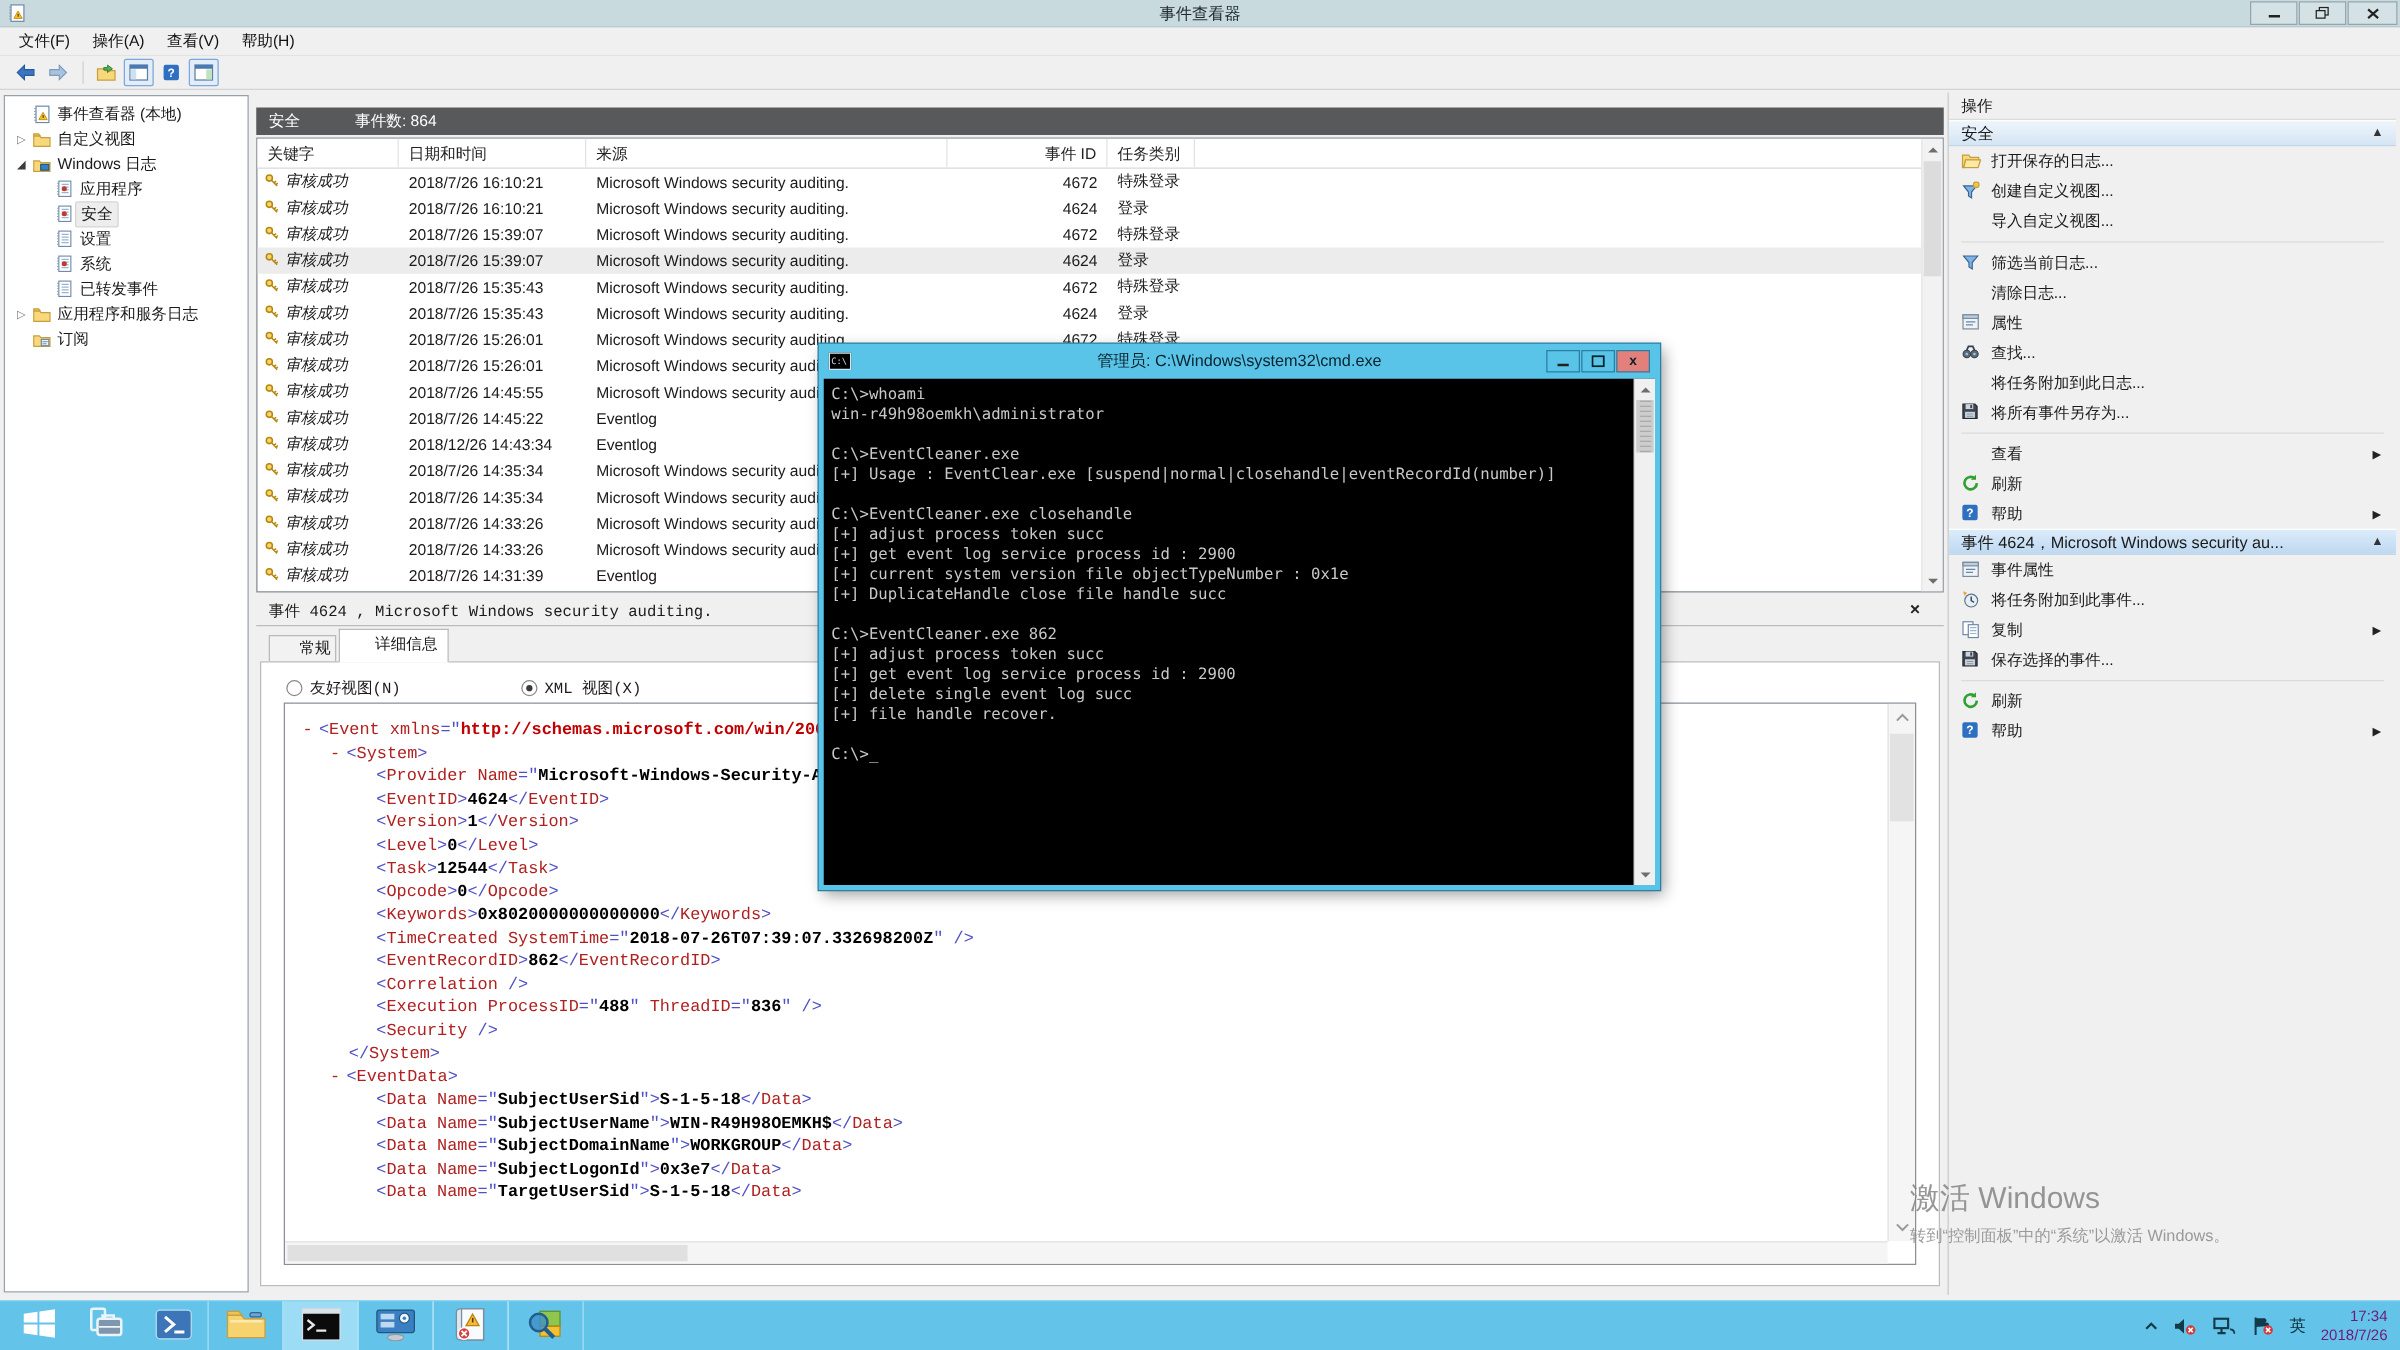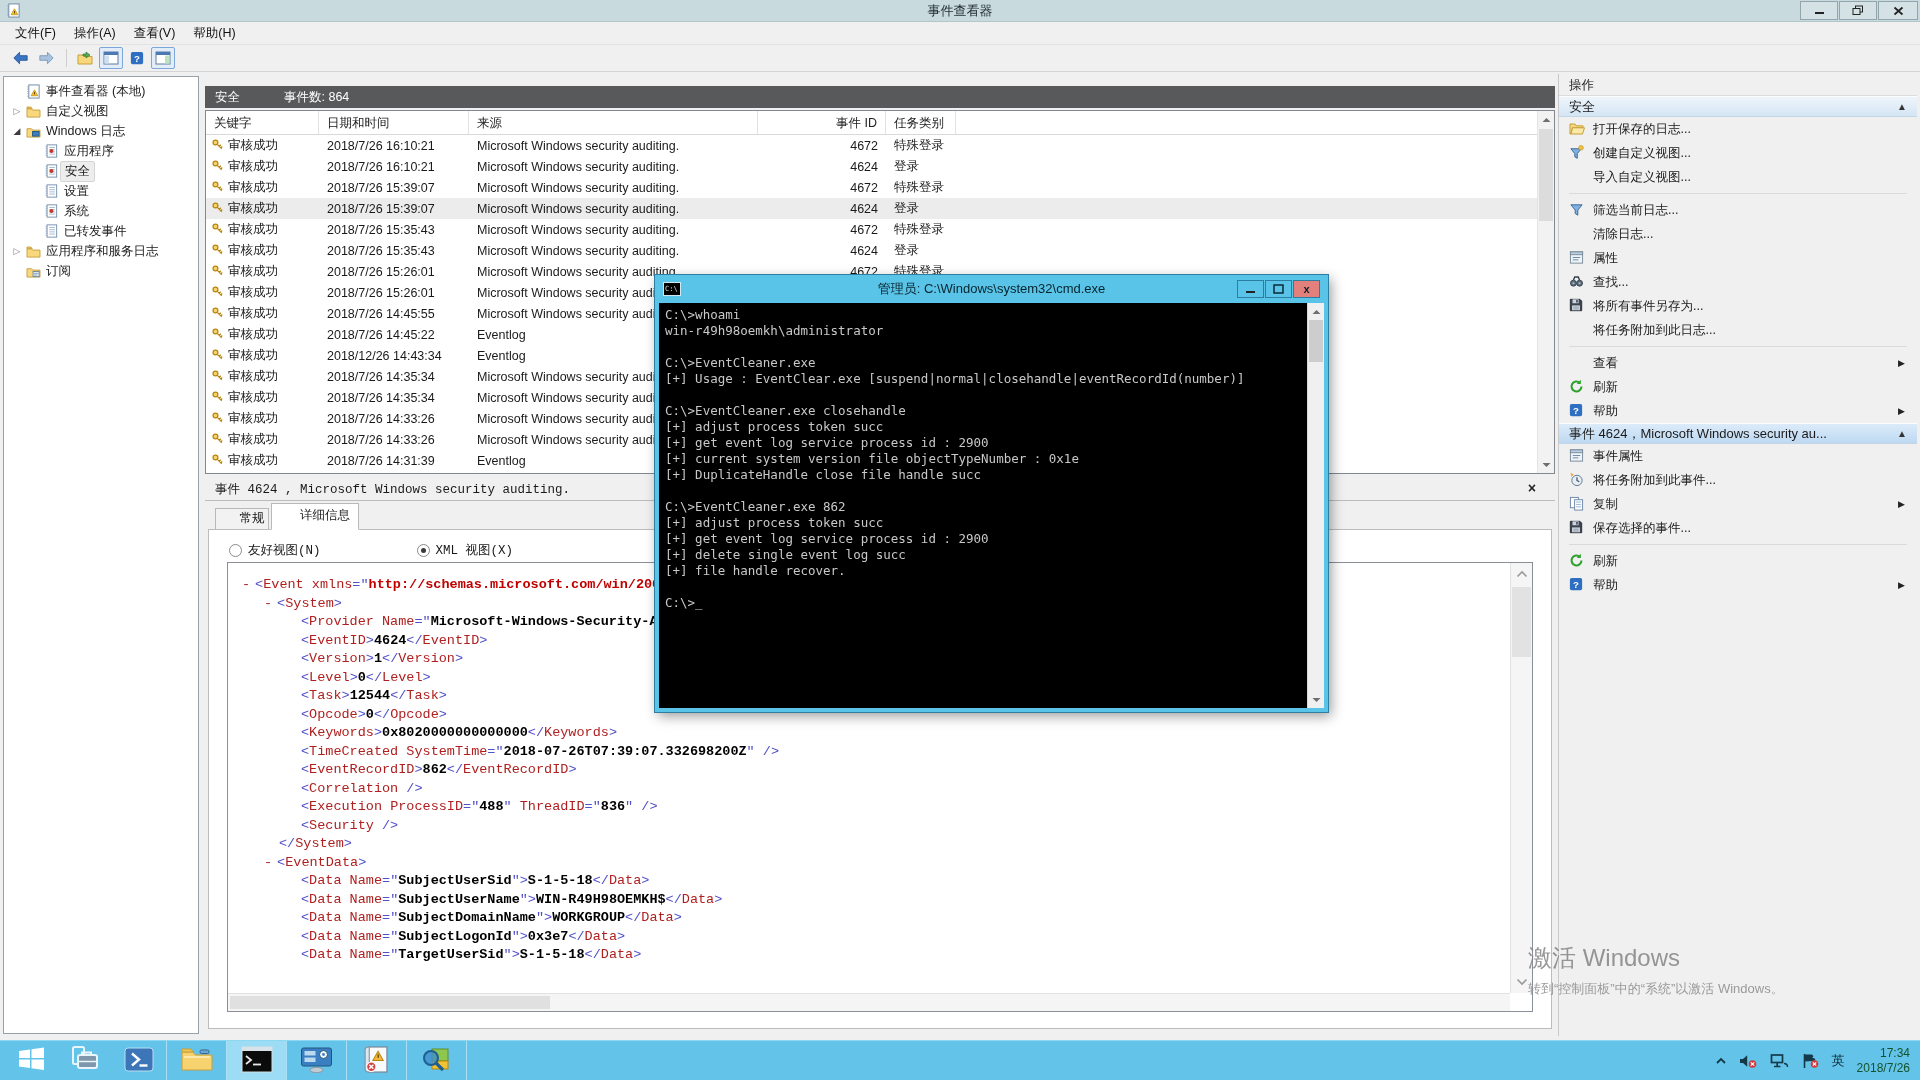--- a/index.html
+++ b/index.html
@@ -32,21 +32,21 @@
   #darkbar .logname{font-size:12.5px;}
   #darkbar .count{margin-left:44px;font-size:12.5px;}
   #listbox{position:absolute;left:205px;top:110px;width:1350px;height:364px;background:#fff;border:1px solid #828790;}
   #colheader{position:absolute;left:0;top:0;right:17px;height:24px;background:#fff;border-bottom:1px solid #d9d9d9;display:flex;}
   .hcell{border-right:1px solid #e3e3e3;padding:4px 8px 0 8px;font-size:12.5px;color:#222;overflow:hidden;white-space:nowrap;}
   .hc0{width:113px;} .hc1{width:150px;} .hc2{width:289px;} .hc3{width:128px;text-align:right;} .hc4{width:70px;} .hc5{flex:1;border-right:none;}
   #rows{position:absolute;left:0;top:24px;right:17px;bottom:0;overflow:hidden;}
   .lv-row{height:21px;display:flex;align-items:center;white-space:nowrap;}
   .lv-row.sel{background:#ececec;}
   .c0{width:113px;display:flex;align-items:center;padding-left:5px;}
-  .c0 .klbl{padding-left:4px;} .c1{width:150px;padding-left:8px;} .c2{width:289px;padding-left:8px;overflow:hidden;}
+  .c0 .klbl{padding-left:4px;font-style:italic;} .c1{width:150px;padding-left:8px;} .c2{width:289px;padding-left:8px;overflow:hidden;}
   .c3{width:128px;text-align:right;padding-right:8px;} .c4{width:70px;padding-left:8px;}
   .vscroll{position:absolute;right:0;top:0;bottom:0;width:17px;background:#f2f2f2;border-left:1px solid #e4e4e4;}
   .sarrow{position:absolute;left:0;width:100%;height:17px;display:flex;align-items:center;justify-content:center;}
   .sarrow.up{top:0;} .sarrow.down{bottom:0;}
   .sthumb{position:absolute;left:1px;right:1px;background:#dcdcdc;}
   
   #detail{position:absolute;left:205px;top:478px;width:1350px;height:554px;background:#f0f0f0;font-family:Liberation Mono, monospace;}
   #detail-header{position:absolute;left:0;top:0;right:0;height:23px;border-bottom:1px solid #bcbcbc;display:flex;align-items:center;padding-left:10px;font-size:12.5px;}
   #detail-close{position:absolute;right:14px;top:2px;width:18px;height:18px;display:flex;align-items:center;justify-content:center;font-size:14px;font-weight:bold;color:#222;}
   #tabs{position:absolute;left:0;top:24px;right:0;height:28px;}
@@ -98,21 +98,21 @@
   #watermark .l2{font-size:13px;color:#8b8b8b;opacity:.85;margin-top:6px;}
   
   #taskbar{position:absolute;left:0;top:1040px;width:1920px;height:40px;background:#64c3e8;border-top:1px solid #8ed7f2;display:flex;align-items:center;}
   .tb-app{height:40px;display:flex;align-items:center;justify-content:center;}
   .tb-app.plain{width:54px;}
   .tb-app.boxed{width:61px;border-left:1px solid #a9e0f5;border-right:1px solid #a9e0f5;margin-right:-1px;}
   .tb-app.active{background:#9ddcf5;}
   #tray{position:absolute;right:0;top:0;height:40px;display:flex;align-items:center;gap:12px;padding-right:10px;}
   .tray-ico{display:flex;align-items:center;justify-content:center;}
   #tray-lang{font-size:13px;color:#0c2d3a;}
-  #tray-clock{text-align:right;font-size:12px;color:#14532d;line-height:15px;}
+  #tray-clock{text-align:right;font-size:12px;color:#701a75;line-height:15px;}
 </style>
 </head>
 <body>
 
 <div id="screen">
 
   <div id="titlebar">
     <span class="app-icon"><span style="display: inline-flex;">
           <svg width="15" height="15" viewBox="0 0 16 16">
             <rect x="3" y="1" width="11" height="14" fill="#fff" stroke="#6b87a8"></rect>
@@ -734,33 +734,33 @@
                 <circle cx="4.5" cy="10.5" r="3.4" fill="#5a6b7a" stroke="#33414e"></circle>
                 <circle cx="11.5" cy="10.5" r="3.4" fill="#5a6b7a" stroke="#33414e"></circle>
                 <path d="M4.5 7 L6 3.5 h4 L11.5 7" fill="none" stroke="#33414e" stroke-width="1.6"></path>
                 <circle cx="4.5" cy="10.5" r="1.2" fill="#aebecb"></circle>
                 <circle cx="11.5" cy="10.5" r="1.2" fill="#aebecb"></circle>
               </svg>
             </span></span>
           <span>查找...</span>
         </div>
         <div class="action-item">
+          <span>将任务附加到此日志...</span>
+        </div>
+        <div class="action-item">
           <span class="aicon"><span style="display: inline-flex;">
               <svg width="14" height="14" viewBox="0 0 16 16">
                 <path d="M1.5 1.5 h11 l2 2 v11 h-13z" fill="#3e4550" stroke="#23282f"></path>
                 <rect x="4" y="1.5" width="7" height="4.5" fill="#cdd6de"></rect>
                 <rect x="8.2" y="2.2" width="1.8" height="3" fill="#3e4550"></rect>
                 <rect x="3.5" y="8.5" width="9" height="5.5" fill="#cdd6de"></rect>
                 <path d="M5 10.5h6M5 12.5h6" stroke="#8a97a3"></path>
               </svg>
             </span></span>
           <span>将所有事件另存为...</span>
-        </div>
-        <div class="action-item">
-          <span>将任务附加到此日志...</span>
         </div>
         <div class="action-divider"></div>
         <div class="action-item">
           <span>查看</span>
           <span class="aarrow">▶</span>
         </div>
         <div class="action-item">
           <span class="aicon"><span style="display: inline-flex;">
               <svg width="15" height="15" viewBox="0 0 16 16">
                 <path d="M13.3 8 a5.3 5.3 0 1 1 -1.7-3.9" fill="none" stroke="#2ea12e" stroke-width="2.2"></path>

